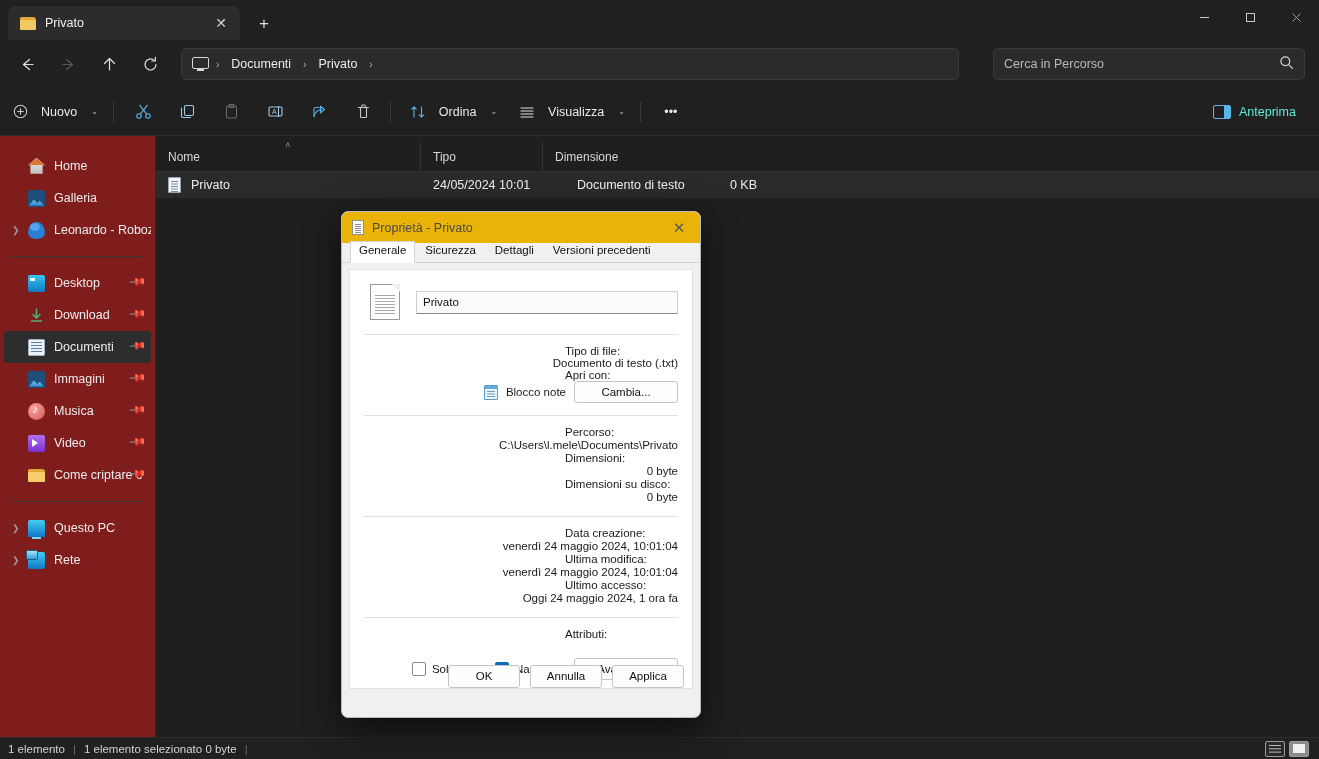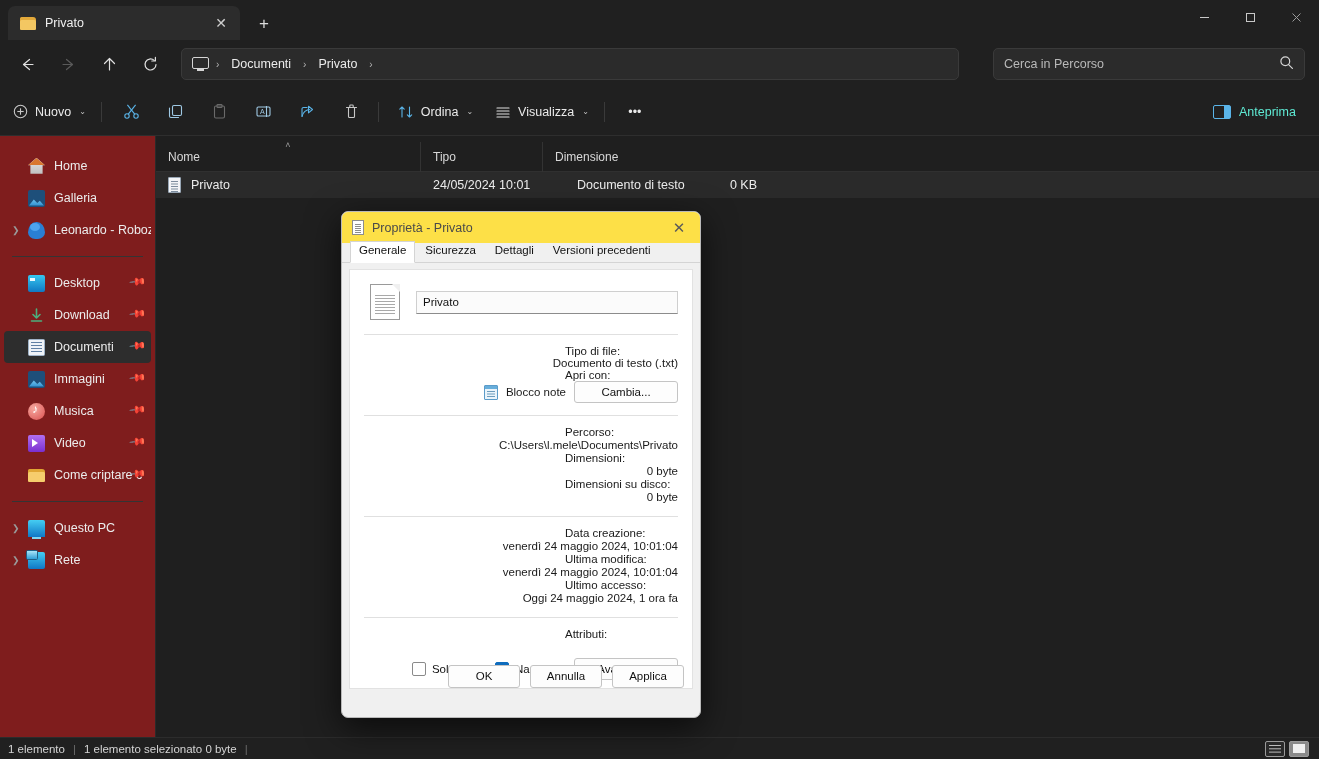--- a/index.html
+++ b/index.html
@@ -109,21 +109,21 @@
 
   
   .cmdbar {
     position: absolute; top: 88px; left: 0; width: 1319px; height: 48px;
     background: #202020;
     border-bottom: 1px solid #2e2e2e;
     display: flex; align-items: center;
   }
   .cmd {
     height: 32px; border-radius: 4px;
-    display: flex; align-items: center; gap: 7px;
+    display: flex; align-items: center; gap: 13px;
     padding: 0 9px; margin-left: 4px;
     font-size: 12.5px; color: #eaeaea; white-space: nowrap;
   }
   .cmd.iconly { width: 40px; justify-content: center; padding: 0; }
   .cmd.dim { color: #6a6a6a; }
   .chev { font-size: 8px; color: #c4c4c4; margin-left: 1px; }
   .cmdsep { width: 1px; height: 20px; background: #3a3a3a; margin: 0 6px; }
   .preview-btn {
     position: absolute; right: 14px; height: 32px; border-radius: 4px;
     display: flex; align-items: center; gap: 8px; padding: 0 9px;
@@ -251,21 +251,21 @@
     background: #f0f0f0;
     border: 1px solid #b9b9b9;
     border-radius: 7px;
     box-shadow: 0 10px 34px rgba(0,0,0,.65);
     font-family: "Liberation Sans", sans-serif;
     color: #111;
     overflow: hidden;
   }
   .dlg-title {
     height: 31px; display: flex; align-items: center;
-    padding-left: 10px; gap: 8px; background: #fde047;
+    padding-left: 10px; gap: 8px; background: #eab308;
   }
   .dlg-ico { width: 12px; height: 15px; position: relative; background:#fff; border:1px solid #8d8d8d; }
   .dlg-ico::after { content:""; position:absolute; left:2px; top:3px; right:2px; height:1px; background:#8d8d8d;
     box-shadow: 0 2px 0 #8d8d8d, 0 4px 0 #8d8d8d, 0 6px 0 #8d8d8d, 0 8px 0 #8d8d8d; }
   .dlg-title-text { font-size: 12.5px; color: #4a4a4a; flex: 1; }
   .dlg-close {
     width: 42px; height: 31px; display: flex; align-items: center; justify-content: center;
     color: #5a5a5a; font-size: 15px; line-height: 1;
   }
   .dlg-tabs {

